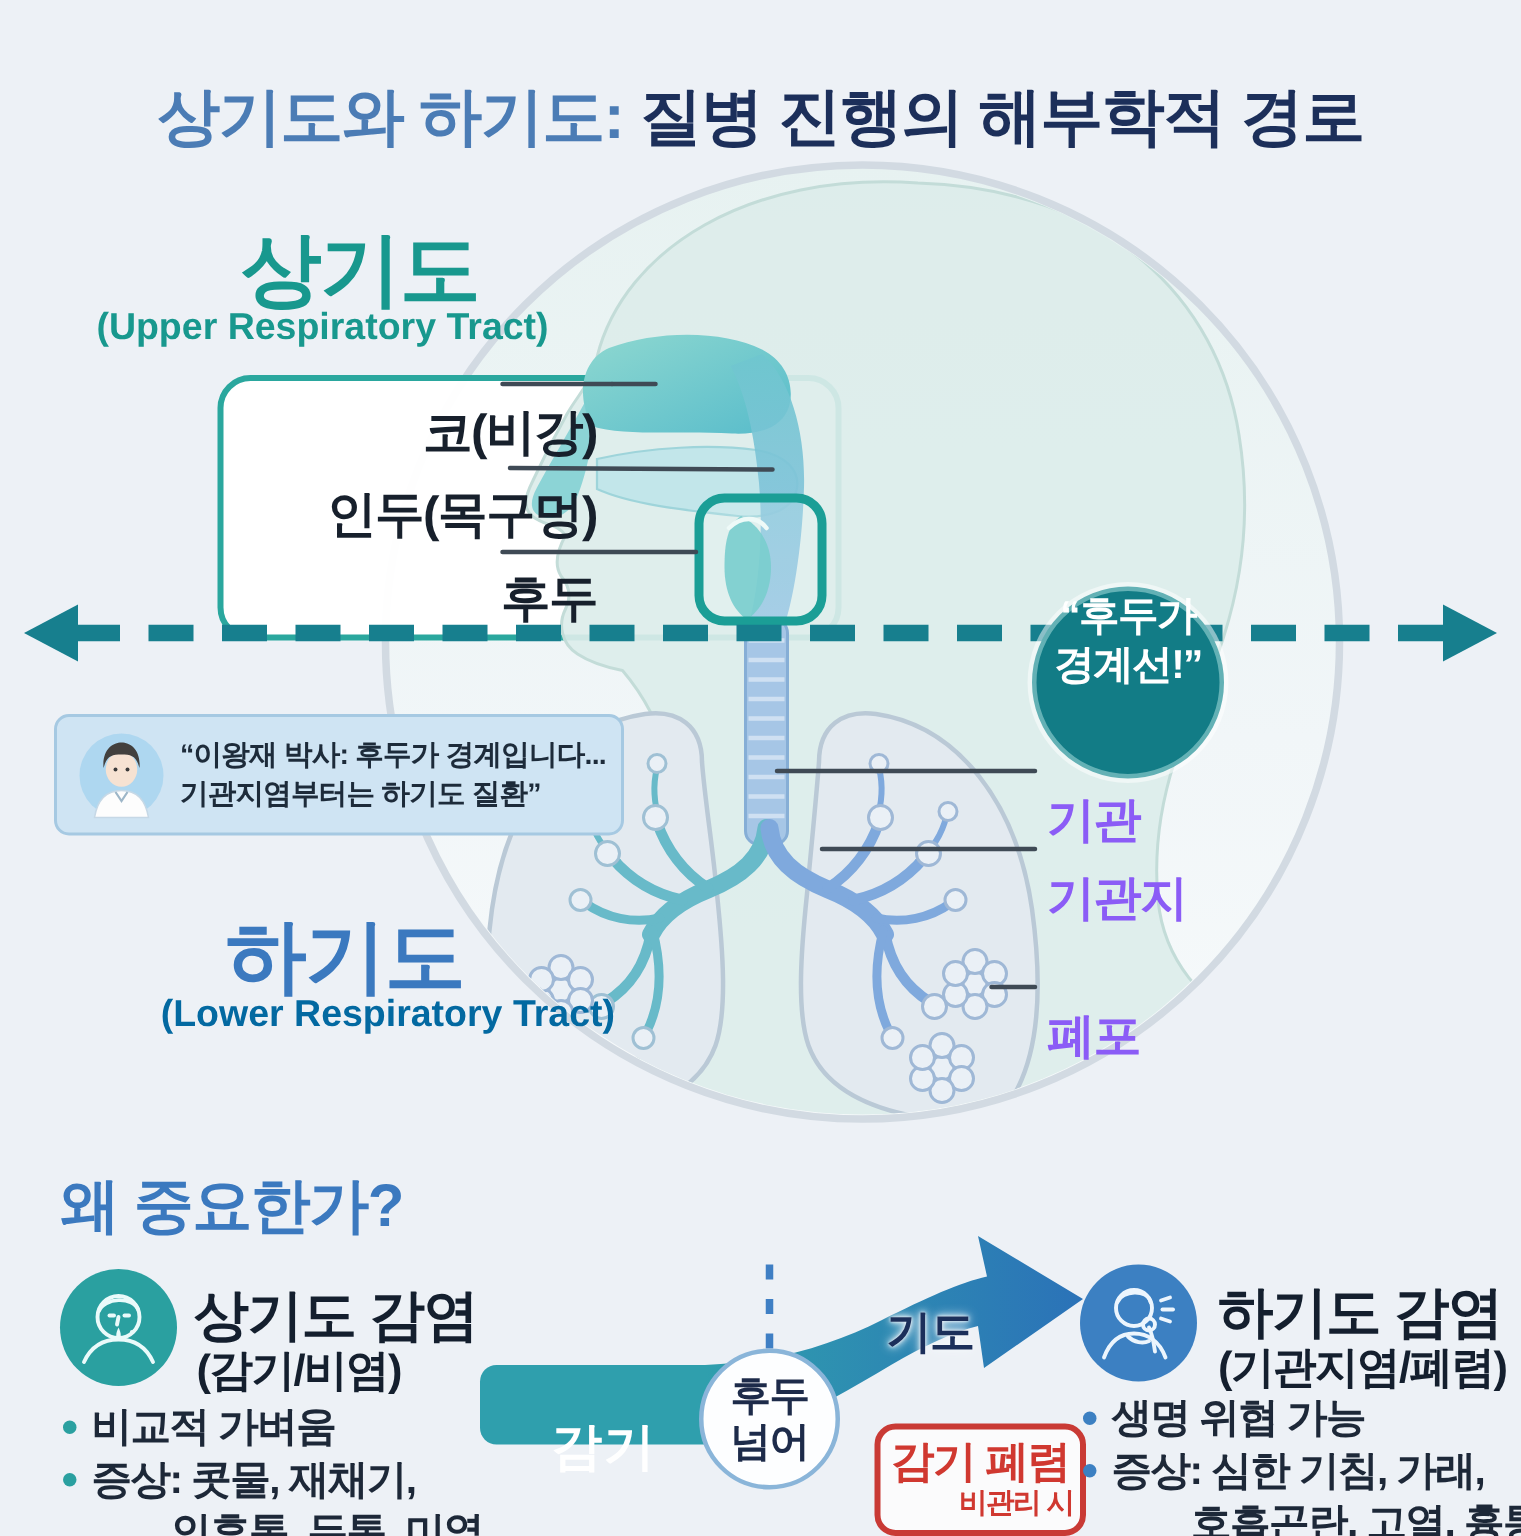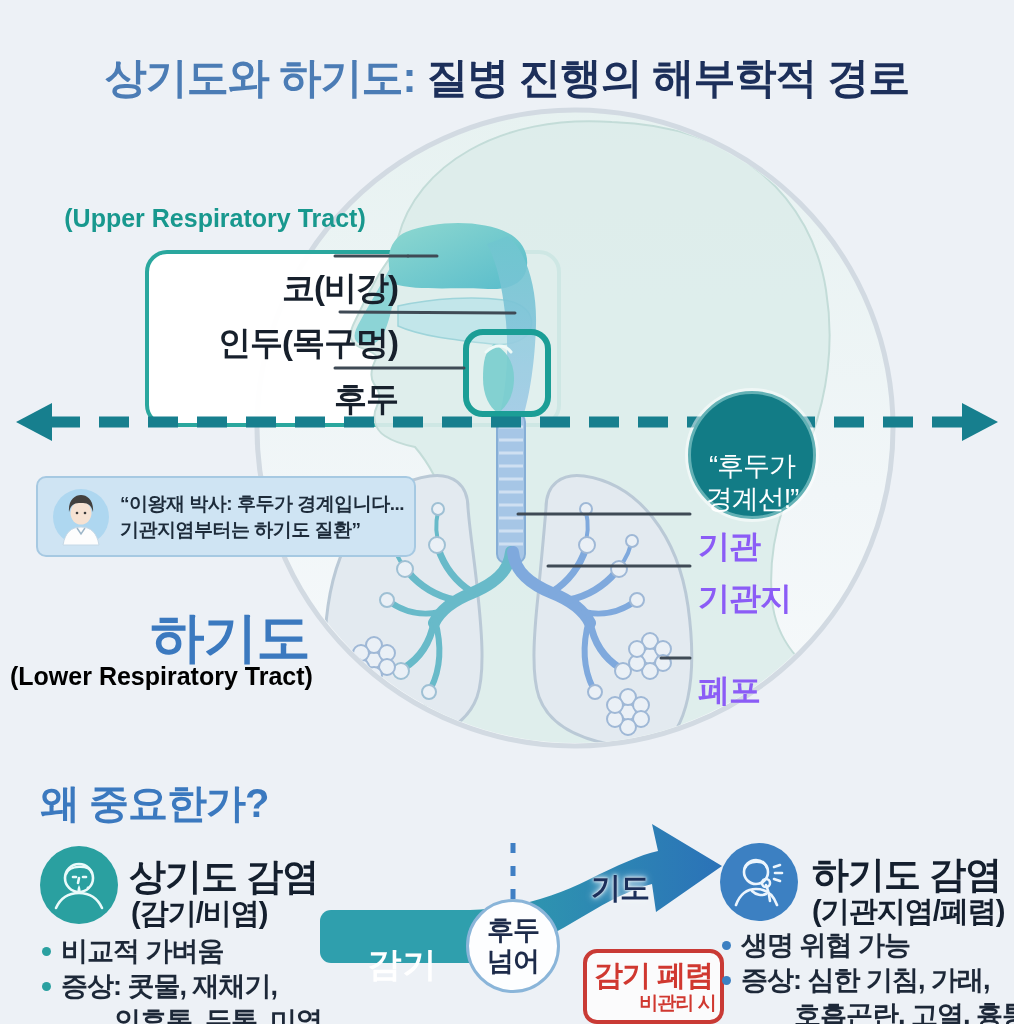--- a/index.html
+++ b/index.html
@@ -16,30 +16,30 @@
   .upper-heading{top:116px;left:40px;width:400px;text-align:center;font-size:54px;font-weight:800;color:#18988e;letter-spacing:-1px;}
   .upper-sub{top:176px;left:15px;width:400px;text-align:center;font-size:25px;font-weight:700;color:#18988e;}
 
   .label-box{left:145px;top:222px;width:416px;height:177px;background:rgba(255,255,255,.96);
              border:4px solid #2aa79e;border-radius:22px;box-sizing:border-box;}
   .anat-label{left:148px;width:250px;text-align:right;font-size:33px;font-weight:700;color:#17202c;letter-spacing:-1px;white-space:nowrap;}
 
   .badge{left:688px;top:363px;width:128px;height:128px;border-radius:50%;
          background:#127c86;border:3px solid #63b1b5;box-sizing:border-box;
          box-shadow:0 0 0 3px rgba(255,255,255,.5);
-         display:flex;flex-direction:column;align-items:center;justify-content:flex-end;
-         color:#fff;font-size:27px;font-weight:400;line-height:33px;letter-spacing:-1px;text-align:center;}
+         display:flex;flex-direction:column;align-items:center;justify-content:flex-start;
+         color:#fff;font-size:27px;font-weight:700;line-height:33px;letter-spacing:-1px;text-align:center;}
 
   .bubble{left:36px;top:448px;width:380px;height:81px;background:#cfe4f3;border:2px solid #a6c9e2;
           border-radius:10px;box-sizing:border-box;display:flex;align-items:center;}
   .bubble .avatar{width:58px;height:58px;margin-left:14px;flex:0 0 auto;}
   .bubble .note{margin-left:10px;font-size:19px;font-weight:700;color:#1d2b3a;line-height:26px;letter-spacing:-0.5px;white-space:nowrap;}
 
   .lower-heading{top:574px;left:40px;width:380px;text-align:center;font-size:54px;font-weight:800;color:#3b79bf;letter-spacing:-1px;}
-  .lower-sub{top:634px;left:10px;width:400px;text-align:left;font-size:25px;font-weight:700;color:#000000;}
+  .lower-sub{top:634px;left:10px;width:400px;text-align:right;font-size:25px;font-weight:700;color:#0369a1;}
 
   .side-label{left:698px;font-size:32px;font-weight:700;color:#8b5cf6;letter-spacing:-1px;white-space:nowrap;}
 
   .why-heading{left:40px;top:748px;font-size:40px;font-weight:800;color:#3b79bf;letter-spacing:-1px;}
 
   .icon-circle{width:78px;height:78px;border-radius:50%;display:flex;align-items:center;justify-content:center;}
   .icon-teal{left:40px;top:818px;background:#2aa0a0;}
   .icon-blue{left:720px;top:815px;background:#3c80c2;}
 
   .col-title{font-size:37px;font-weight:800;color:#141f2e;letter-spacing:-1px;white-space:nowrap;}
@@ -261,20 +261,21 @@
     <path fill="url(#gArrow)" d="
       M 470 910 C 520 908 556 896 588 880 C 618 865 640 855 658 851
       L 652 824 L 722 866 L 656 912 L 652 884
       C 636 888 616 897 594 910 C 560 930 520 955 470 963 Z"></path>
   </svg>
 
   <div class="abs title">
     <span class="t1">상기도와 하기도:</span><span class="t2"> 질병 진행의 해부학적 경로</span>
   </div>
 
+  <div class="abs upper-heading">상기도</div>
   <div class="abs upper-sub">(Upper Respiratory Tract)</div>
 
   <div class="abs anat-label" style="top:238px;">코(비강)</div>
   <div class="abs anat-label" style="top:293px;">인두(목구멍)</div>
   <div class="abs anat-label" style="top:349px;">후두</div>
 
   <div class="abs badge">
     <span>“후두가</span>
     <span>경계선!”</span>
   </div>

